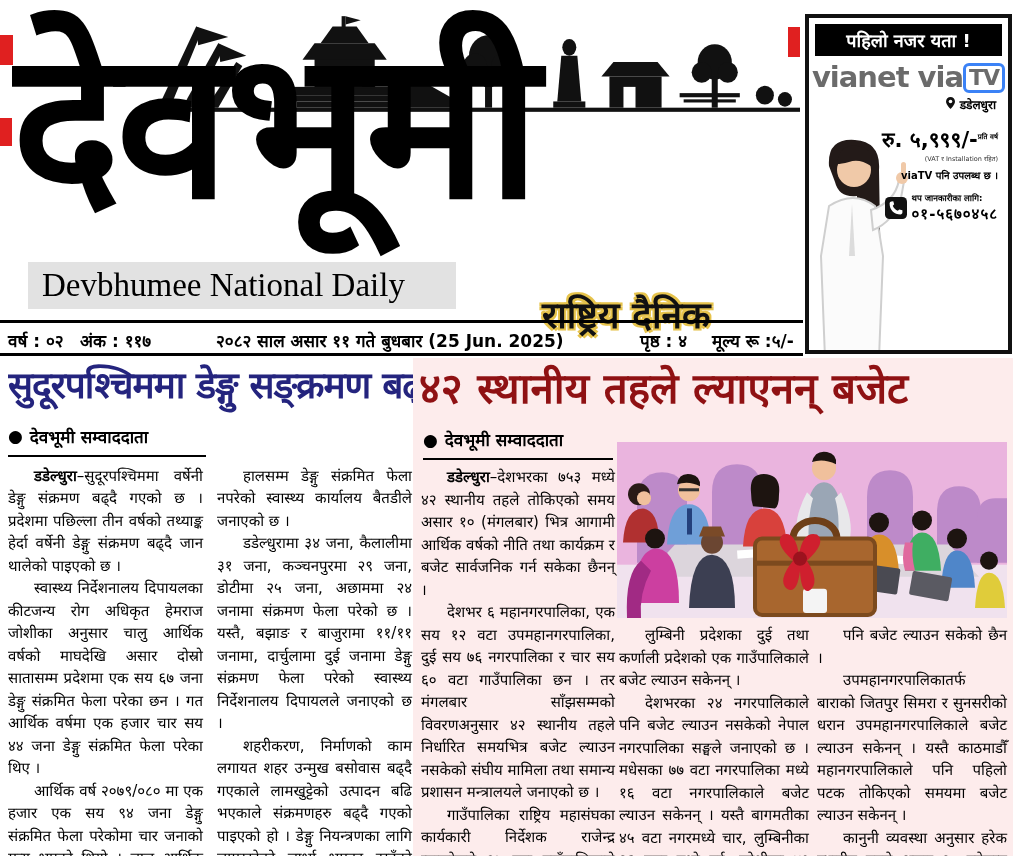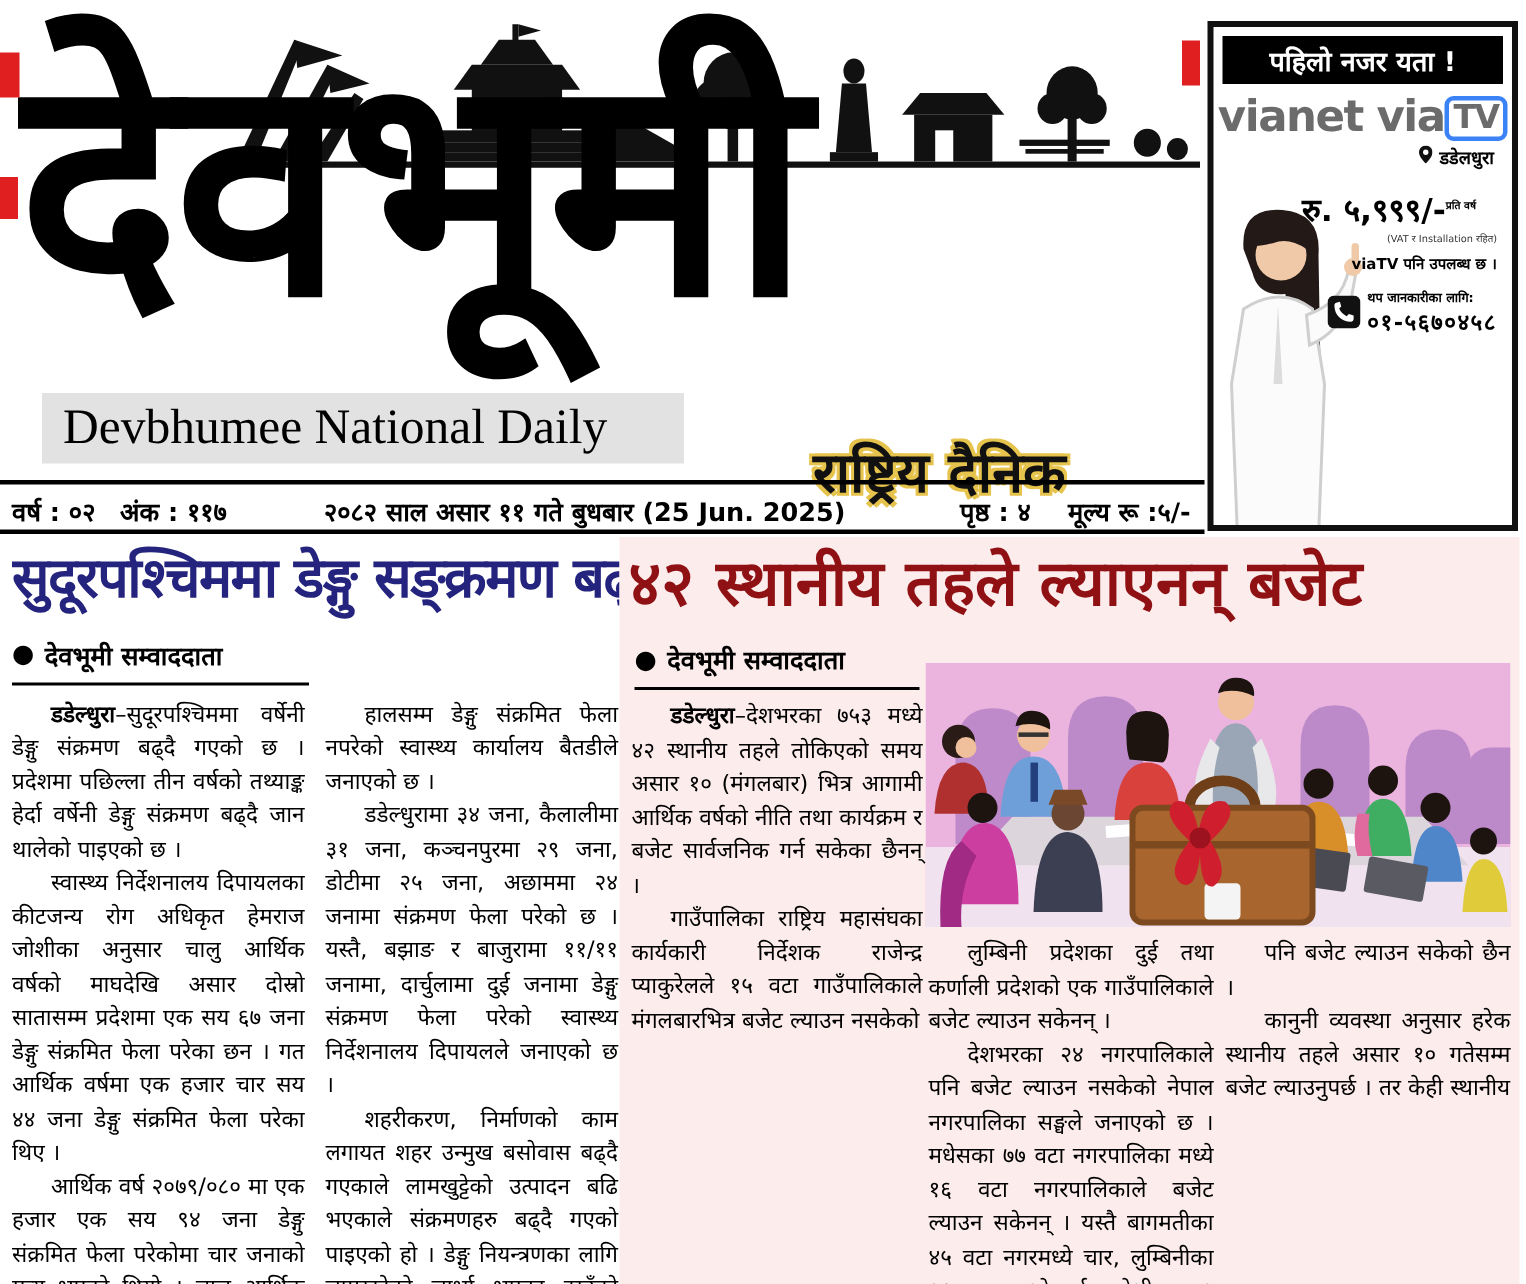--- a/index.html
+++ b/index.html
@@ -47,21 +47,21 @@
   #ad-brand-row{text-align:center;color:#6b6b6b;font-weight:bold;font-size:29px;letter-spacing:-1px;}
   .tv-box{display:inline-block;border:3px solid #3b82f6;border-radius:6px;padding:0 3px;
     font-size:22px;line-height:24px;vertical-align:2px;}
   #ad-location{text-align:right;padding-right:12px;font-size:12px;font-weight:bold;margin-top:2px;}
   #ad-speed{position:relative;text-align:right;padding-right:10px;color:#5a5a5a;
     font-size:92px;font-weight:bold;line-height:0.95;margin-top:2px;}
   #ad-speed-unit{text-align:right;padding-right:12px;color:#5a5a5a;font-size:15px;
     font-weight:bold;margin-top:-8px;letter-spacing:1px;}
   #ad-woman{position:absolute;left:0px;top:118px;width:100px;height:222px;z-index:1;}
   .ad-right{position:relative;z-index:2;}
-  #ad-price{text-align:right;padding-right:24px;font-weight:bold;font-size:21px;margin-top:12px;}
+  #ad-price{text-align:right;padding-right:10px;font-weight:bold;font-size:21px;margin-top:12px;}
   #ad-price sup{font-size:7px;font-weight:bold;}
   #ad-fineprint{text-align:right;padding-right:10px;font-size:6.5px;color:#333;margin-top:1px;}
   #ad-avail{text-align:right;padding-right:10px;font-size:10px;font-weight:bold;margin-top:5px;}
   #ad-contact{display:flex;justify-content:flex-end;align-items:center;gap:5px;
     padding-right:10px;margin-top:10px;}
   #ad-contact-text{text-align:left;}
   #ad-contact-label{font-size:8.5px;font-weight:bold;display:block;}
   #ad-phone{font-size:15px;font-weight:bold;display:block;letter-spacing:1px;}
   
   #left-article{position:absolute;left:8px;top:360px;width:405px;height:496px;overflow:hidden;}
@@ -271,23 +271,25 @@
     <path d="M176,96 a22,18 0 0 1 44,0" fill="none" stroke="#6e3f18" stroke-width="7"></path>
     <rect x="138" y="96" width="120" height="76" rx="7" fill="#a8662e" stroke="#7c4a1e" stroke-width="4"></rect>
     <rect x="138" y="118" width="120" height="5" fill="#7c4a1e"></rect>
     <rect x="186" y="146" width="24" height="24" rx="3" fill="#f4f4f4"></rect>
     <path d="M176,118 Q156,100 166,92 Q178,88 182,112 Q186,88 200,92 Q210,100 190,118 Q204,140 192,148 Q184,150 183,128 Q180,152 170,146 Q160,138 176,118 Z" fill="#cf1f2e"></path>
     <circle cx="183" cy="116" r="7" fill="#9c121e"></circle>
   </svg>
 
   <div id="ra-colA">
     <p><span class="dateline">डडेल्धुरा</span><span>–देशभरका ७५३ मध्ये ४२ स्थानीय तहले तोकिएको समय असार १० (मंगलबार) भित्र आगामी आर्थिक वर्षको नीति तथा कार्यक्रम र बजेट सार्वजनिक गर्न सकेका छैनन् ।</span></p>
+    <p>देशभर ६ महानगरपालिका, एक सय १२ वटा उपमहानगरपालिका, दुई सय ७६ नगरपालिका र चार सय ६० वटा गाउँपालिका छन । तर मंगलबार साँझसम्मको विवरणअनुसार ४२ स्थानीय तहले निर्धारित समयभित्र बजेट ल्याउन नसकेको संघीय मामिला तथा समान्य प्रशासन मन्त्रालयले जनाएको छ ।</p>
     <p>गाउँपालिका राष्ट्रिय महासंघका कार्यकारी निर्देशक राजेन्द्र प्याकुरेलले १५ वटा गाउँपालिकाले मंगलबारभित्र बजेट ल्याउन नसकेको</p>
   </div>
   <div id="ra-colB">
     <p>लुम्बिनी प्रदेशका दुई तथा कर्णाली प्रदेशको एक गाउँपालिकाले बजेट ल्याउन सकेनन् ।</p>
     <p>देशभरका २४ नगरपालिकाले पनि बजेट ल्याउन नसकेको नेपाल नगरपालिका सङ्घले जनाएको छ । मधेसका ७७ वटा नगरपालिका मध्ये १६ वटा नगरपालिकाले बजेट ल्याउन सकेनन् । यस्तै बागमतीका ४५ वटा नगरमध्ये चार, लुम्बिनीका ३६ नगर मध्ये दुई, कोशीका ४९ नगर मध्ये</p>
   </div>
   <div id="ra-colC">
     <p>पनि बजेट ल्याउन सकेको छैन ।</p>
+    <p>उपमहानगरपालिकातर्फ बाराको जितपुर सिमरा र सुनसरीको धरान उपमहानगरपालिकाले बजेट ल्याउन सकेनन् । यस्तै काठमाडौँ महानगरपालिकाले पनि पहिलो पटक तोकिएको समयमा बजेट ल्याउन सकेनन् ।</p>
     <p>कानुनी व्यवस्था अनुसार हरेक स्थानीय तहले असार १० गतेसम्म बजेट ल्याउनुपर्छ । तर केही स्थानीय</p>
   </div>
 </div>
 
 </body></html>

